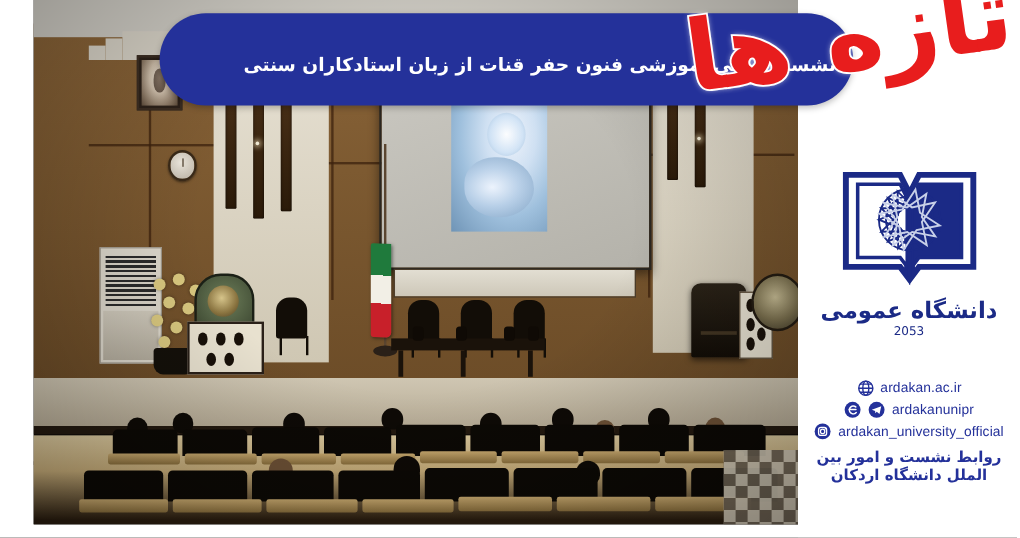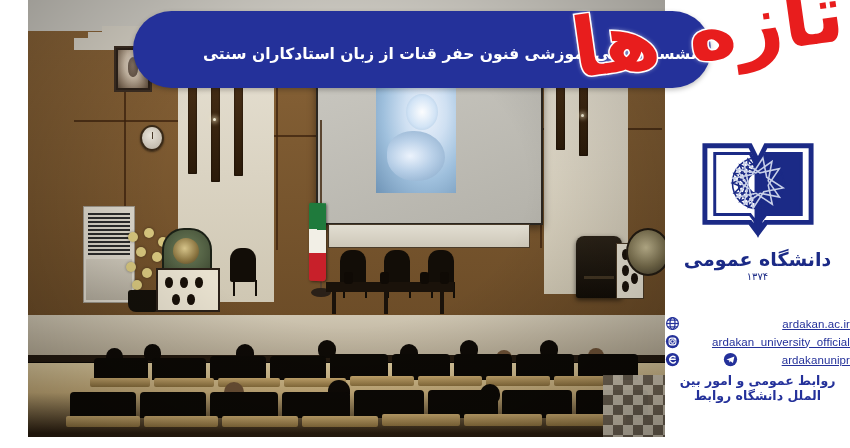--- a/index.html
+++ b/index.html
@@ -167,22 +167,22 @@
   
   .right-panel{position:absolute;left:665px;top:0;width:185px;height:448px;background:#ffffff;z-index:6;}
 
   .logo-wrap{position:absolute;left:0;top:128px;width:185px;text-align:center;}
   .logo-svg{display:block;margin:0 auto;}
   .logo-name{margin-top:2px;color:#1b2a86;font-size:19px;font-weight:bold;direction:rtl;
         font-family:"DejaVu Sans",sans-serif;}
   .logo-year{color:#1b2a86;font-size:10px;margin-top:1px;font-family:"DejaVu Sans",sans-serif;}
 
   .contacts{position:absolute;left:0;top:316px;width:185px;}
-  .crow{display:flex;align-items:center;justify-content:space-between;gap:5px;margin-bottom:3px;
-        color:#24319a;font-size:11.5px;font-family:"Liberation Sans",sans-serif;direction:ltr;text-decoration:underline;}
+  .crow{display:flex;align-items:center;justify-content:center;gap:5px;margin-bottom:3px;
+        color:#24319a;font-size:11.5px;font-family:"Liberation Sans",sans-serif;direction:ltr;}
   .crow .ctext{color:#24319a;letter-spacing:.1px;}
   .cicon{flex:0 0 auto;display:inline-flex;align-items:center;justify-content:center;}
   .footer-fa{margin-top:6px;text-align:center;color:#24319a;font-size:12.5px;font-weight:bold;
         direction:rtl;font-family:"DejaVu Sans",sans-serif;}
 </style>
 </head>
 <body>
 
 <div id="stage">
 
@@ -365,64 +365,64 @@
               <circle r="26"></circle>
           </g>
           <g stroke="#c7cfe8">
             <polygon points="0,-26 7.5,-7.5 26,0 7.5,7.5 0,26 -7.5,7.5 -26,0 -7.5,-7.5" transform="rotate(11)"></polygon>
             <polygon points="0,-26 7.5,-7.5 26,0 7.5,7.5 0,26 -7.5,7.5 -26,0 -7.5,-7.5" transform="rotate(33)"></polygon>
             <polygon points="0,-26 7.5,-7.5 26,0 7.5,7.5 0,26 -7.5,7.5 -26,0 -7.5,-7.5" transform="rotate(56)"></polygon>
           </g>
         </g>
       </svg>
       <div class="logo-name">دانشگاه عمومی</div>
-      <div class="logo-year">۱۳۷۴</div>
+      <div class="logo-year">2053</div>
     </div>
 
     <div class="contacts">
 
       <div class="crow">
         <span class="cicon">
           <svg width="15" height="15" viewBox="0 0 24 24" fill="none" stroke="#24319a" stroke-width="1.9">
             <circle cx="12" cy="12" r="9.4"></circle>
             <ellipse cx="12" cy="12" rx="4" ry="9.4"></ellipse>
             <line x1="2.6" y1="12" x2="21.4" y2="12"></line>
             <line x1="4" y1="6.6" x2="20" y2="6.6"></line>
             <line x1="4" y1="17.4" x2="20" y2="17.4"></line>
           </svg>
         </span>
         <span class="ctext">ardakan.ac.ir</span>
-      </div>
-
-      <div class="crow">
-        <span class="cicon">
-          <svg width="15" height="15" viewBox="0 0 24 24">
-            <circle cx="12" cy="12" r="10.6" fill="#24319a"></circle>
-            <rect x="6.6" y="6.6" width="10.8" height="10.8" rx="3.4" fill="none" stroke="#ffffff" stroke-width="1.7"></rect>
-            <circle cx="12" cy="12" r="2.9" fill="none" stroke="#ffffff" stroke-width="1.7"></circle>
-            <circle cx="15.6" cy="8.5" r="1" fill="#ffffff"></circle>
-          </svg>
-        </span>
-        <span class="ctext">ardakan_university_official</span>
       </div>
 
       <div class="crow">
         <span class="cicon">
           <svg width="15" height="15" viewBox="0 0 24 24">
             <circle cx="12" cy="12" r="10.6" fill="#24319a"></circle>
             <path d="M16.2 8.2 A5.2 5.2 0 1 0 16.8 15.6" fill="none" stroke="#ffffff" stroke-width="2.1" stroke-linecap="round"></path>
             <line x1="7.6" y1="11.6" x2="16.4" y2="11.6" stroke="#ffffff" stroke-width="2.1" stroke-linecap="round"></line>
           </svg>
         </span>
         <span class="cicon">
           <svg width="15" height="15" viewBox="0 0 24 24">
             <circle cx="12" cy="12" r="10.6" fill="#24319a"></circle>
             <path d="M5.6 11.9 L18.2 7.1 L15.9 17.6 L12.2 14.6 L10.1 16.6 L10.1 13.7 Z" fill="#ffffff"></path>
           </svg>
         </span>
         <span class="ctext">ardakanunipr</span>
       </div>
 
-      <div class="footer-fa">روابط عمومی و امور بین الملل دانشگاه روابط</div>
+      <div class="crow">
+        <span class="cicon">
+          <svg width="15" height="15" viewBox="0 0 24 24">
+            <circle cx="12" cy="12" r="10.6" fill="#24319a"></circle>
+            <rect x="6.6" y="6.6" width="10.8" height="10.8" rx="3.4" fill="none" stroke="#ffffff" stroke-width="1.7"></rect>
+            <circle cx="12" cy="12" r="2.9" fill="none" stroke="#ffffff" stroke-width="1.7"></circle>
+            <circle cx="15.6" cy="8.5" r="1" fill="#ffffff"></circle>
+          </svg>
+        </span>
+        <span class="ctext">ardakan_university_official</span>
+      </div>
+
+      <div class="footer-fa">روابط نشست و امور بین الملل دانشگاه اردکان</div>
     </div>
   </div>
 
 </div>
 
 </body></html>

